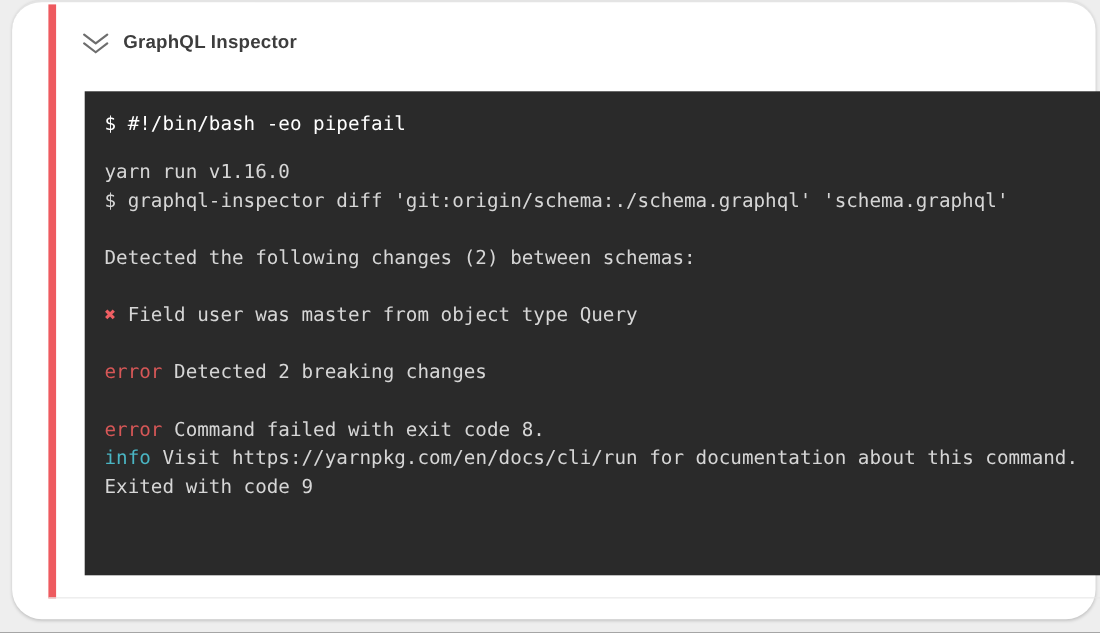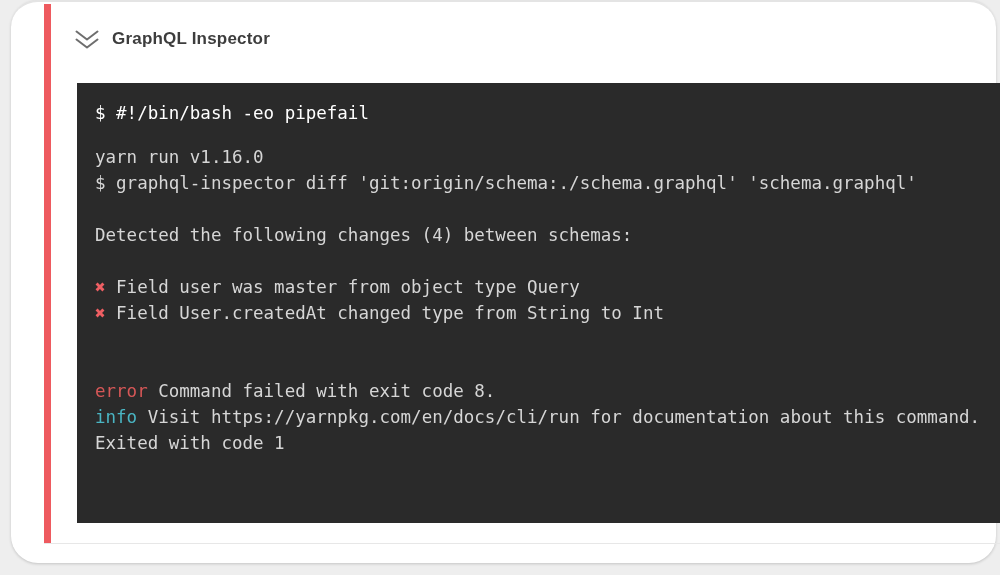--- a/index.html
+++ b/index.html
@@ -107,27 +107,27 @@
       </svg>
       <span class="step-title">GraphQL Inspector</span>
     </div>
 
     <div class="terminal">
         <div class="term-line bold"><span class="seg-bold">$ #!/bin/bash -eo pipefail</span></div>
         <div class="term-line blank small"></div>
         <div class="term-line"><span class="seg-default">yarn run v1.16.0</span></div>
         <div class="term-line"><span class="seg-default">$ graphql-inspector diff 'git:origin/schema:./schema.graphql' 'schema.graphql'</span></div>
         <div class="term-line blank"></div>
-        <div class="term-line"><span class="seg-default">Detected the following changes (4) between schemas:</span></div>
+        <div class="term-line"><span class="seg-default">Detected the following changes (2) between schemas:</span></div>
         <div class="term-line blank"></div>
         <div class="term-line"><span class="seg-xmark">✖</span><span class="seg-default"> Field user was master from object type Query</span></div>
-        <div class="term-line"><span class="seg-xmark">✖</span><span class="seg-default"> Field User.createdAt changed type from String to Int</span></div>
         <div class="term-line blank"></div>
+        <div class="term-line"><span class="seg-error">error</span><span class="seg-default"> Detected 2 breaking changes</span></div>
         <div class="term-line blank"></div>
         <div class="term-line"><span class="seg-error">error</span><span class="seg-default"> Command failed with exit code 8.</span></div>
         <div class="term-line"><span class="seg-info">info</span><span class="seg-default"> Visit https://yarnpkg.com/en/docs/cli/run for documentation about this command.</span></div>
-        <div class="term-line"><span class="seg-default">Exited with code 1</span></div>
+        <div class="term-line"><span class="seg-default">Exited with code 9</span></div>
       </div>
 
     <div class="section-divider"></div>
 
   </div>
 </div>
 
 </body></html>

